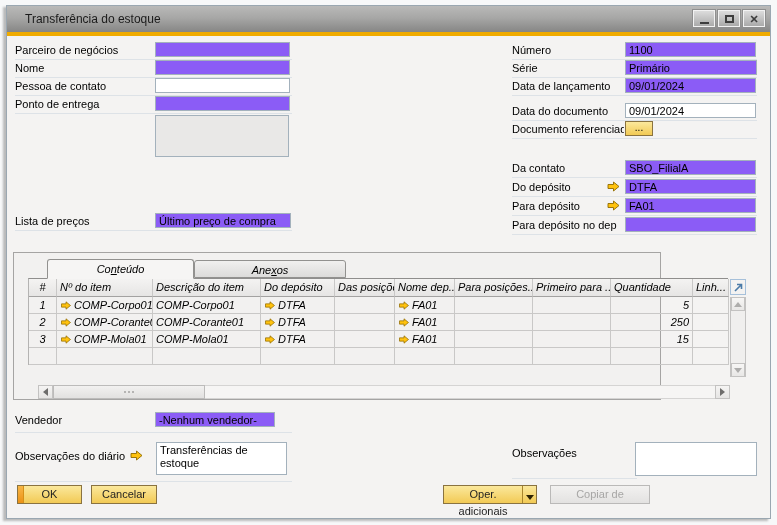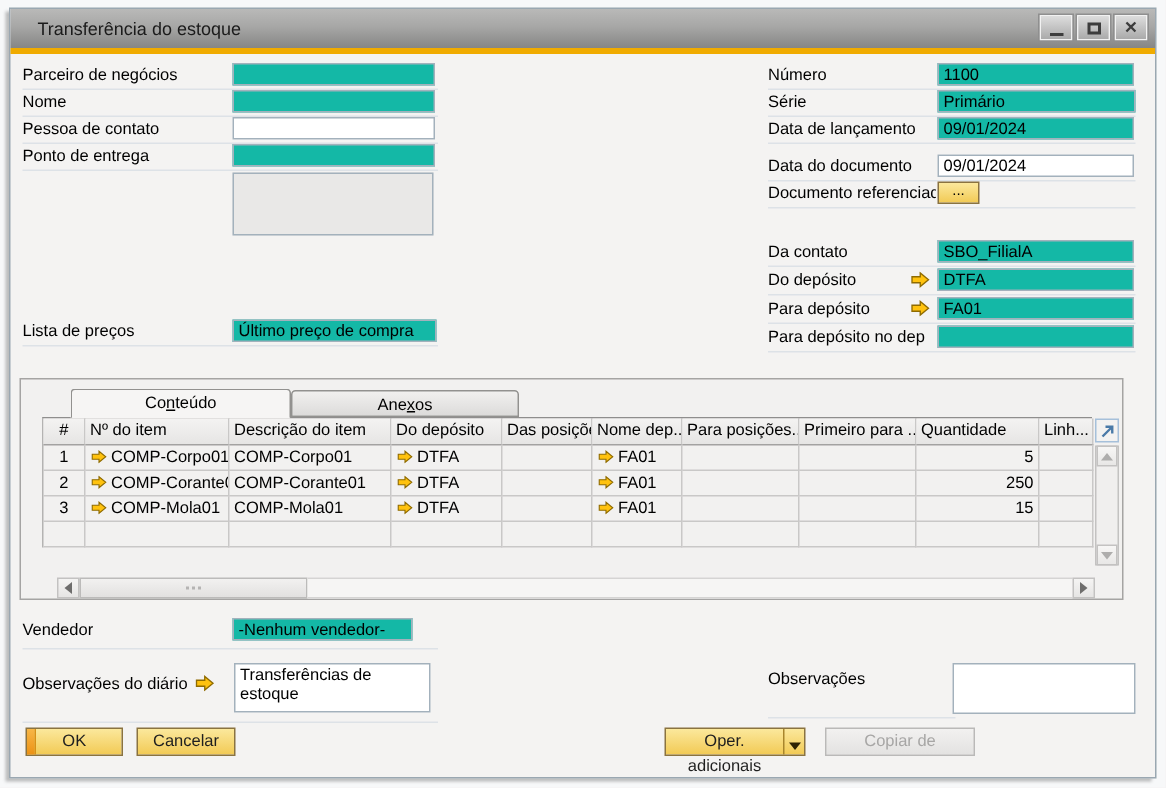--- a/index.html
+++ b/index.html
@@ -21,38 +21,38 @@
             border:1px solid #f2f2f2; outline:1px solid #8f8f8f;
             display:flex; align-items:center; justify-content:center; cursor:default; }
   .glyph-min { width:9px; height:8px; border-bottom:2px solid #3d3d3d; margin-top:2px; }
   .glyph-max { width:9px; height:8px; border:2px solid #3d3d3d; }
   .glyph-close { color:#3d3d3d; font-size:11px; font-weight:bold; line-height:10px; }
 
   .content { position:absolute; left:0; top:30px; right:0; bottom:0; }
 
   .lbl { position:absolute; white-space:nowrap; line-height:13px; }
   .field { position:absolute; height:15px; line-height:13px; padding:1px 3px;
-           border:1px solid #a3b1bc; background:#14b8a6; overflow:hidden; white-space:nowrap; }
+           border:1px solid #a3b1bc; background:#8b5cf6; overflow:hidden; white-space:nowrap; }
   .field.edit { background:#ffffff; }
   input.field { font-family:"Liberation Sans", sans-serif; font-size:11px; color:#000; }
   textarea.tarea { position:absolute; border:1px solid #a3b1bc; background:#fff; resize:none;
                    font-family:"Liberation Sans", sans-serif; font-size:11px; line-height:13px; padding:1px 3px; overflow:hidden; }
   .multibox { position:absolute; border:1px solid #a3b1bc; background:#e9e8e7; }
   .hline { position:absolute; height:1px; background:#dde2e7; }
 
   .la { position:absolute; width:13px; height:11px; }
   .la svg, .la-in svg { display:block; }
   .la-in { display:inline-block; width:12px; height:9px; margin-right:2px; vertical-align:-1px; }
 
   .mini-btn { position:absolute; width:28px; height:15px; text-align:center; line-height:11px;
               background:linear-gradient(#fbe89c,#f2ca55); border:1px solid #8a7340; font-size:10px; }
 
   
-  .panel { position:absolute; left:6px; top:216px; width:736px; height:148px;
-           border:1px solid #a5a4a3; background:#f2f1f0; }
+  .panel { position:absolute; left:6px; top:216px; width:648px; height:148px;
+           border:1px solid #a5a4a3; background:#f2f1f0;font-style:italic; }
   .tab { position:absolute; height:19px; text-align:center; line-height:18px;
          border:1px solid #92918f; border-radius:3px 3px 0 0; cursor:default; }
   .tab.active { background:#f6f5f4; border-bottom:1px solid #f6f5f4; z-index:3; height:20px; }
   .tab.inactive { background:linear-gradient(#f1f0ef,#dcdbda); top:7px !important; height:18px; }
   .accel { text-decoration:underline; }
 
   .grid { position:absolute; left:14px; top:25px; width:700px; border-top:1px solid #8f8e8d; border-left:1px solid #b4b3b2; }
   .trow { display:grid; grid-template-columns:28px 96px 108px 74px 60px 60px 78px 78px 82px 36px; }
   .trow > div { border-right:1px solid #c9c8c7; border-bottom:1px solid #c9c8c7;
                 height:17px; line-height:16px; padding:0 3px; overflow:hidden; white-space:nowrap; }

